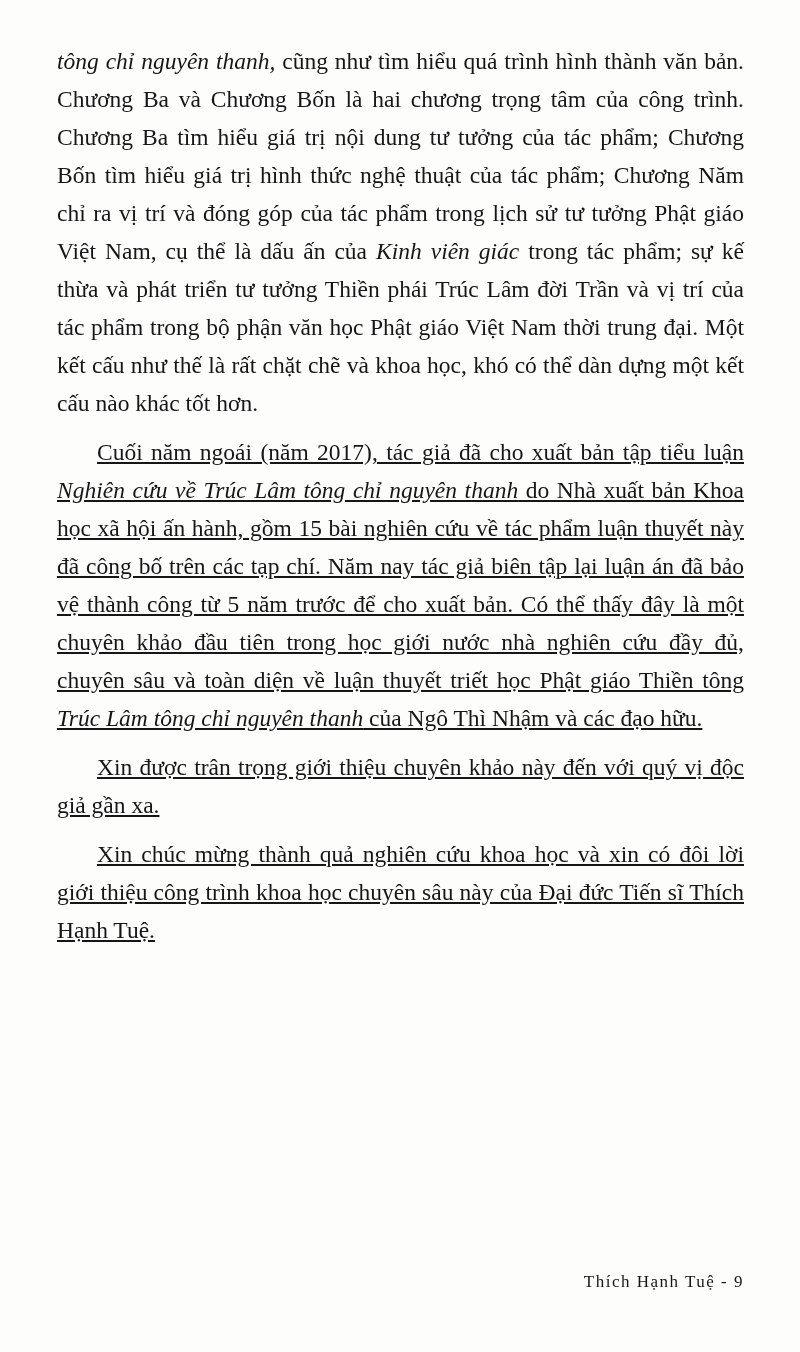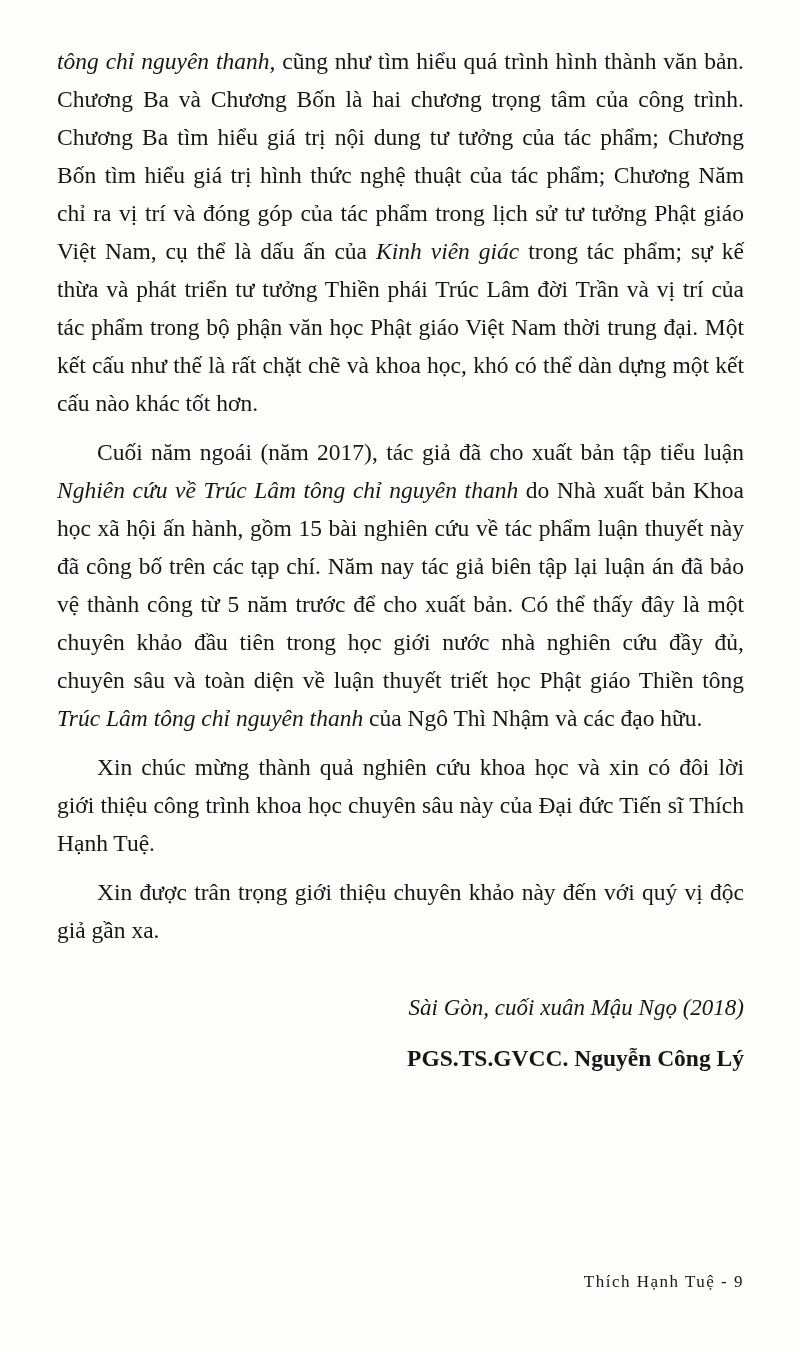--- a/index.html
+++ b/index.html
@@ -21,20 +21,21 @@
   }
   .body-text p {
     margin: 0 0 11px 0;
     font-size: 23.5px;
     line-height: 38px;
     text-align: justify;
     text-justify: inter-word;
   }
   .body-text p.indent {
     text-indent: 40px;
+    text-decoration: underline;
   }
   .italic {
     font-style: italic;
   }
   .signature {
     margin-top: 44px;
     text-align: right;
   }
   .signature .place-date {
     margin: 0;
@@ -57,26 +58,22 @@
   }
 </style>
 </head>
 <body style="background: rgb(253, 253, 252); color: rgb(22, 22, 22);">
 
 <div class="page">
 
   <main class="body-text" id="paragraphs-container">
       <p class=""><span class="italic">tông chỉ nguyên thanh, </span><span>cũng như tìm hiểu quá trình hình thành văn bản. Chương Ba và Chương Bốn là hai chương trọng tâm của công trình. Chương Ba tìm hiểu giá trị nội dung tư tưởng của tác phẩm; Chương Bốn tìm hiểu giá trị hình thức nghệ thuật của tác phẩm; Chương Năm chỉ ra vị trí và đóng góp của tác phẩm trong lịch sử tư tưởng Phật giáo Việt Nam, cụ thể là dấu ấn của </span><span class="italic">Kinh viên giác</span><span> trong tác phẩm; sự kế thừa và phát triển tư tưởng Thiền phái Trúc Lâm đời Trần và vị trí của tác phẩm trong bộ phận văn học Phật giáo Việt Nam thời trung đại. Một kết cấu như thế là rất chặt chẽ và khoa học, khó có thể dàn dựng một kết cấu nào khác tốt hơn.</span></p>
       <p class="indent"><span>Cuối năm ngoái (năm 2017), tác giả đã cho xuất bản tập tiểu luận </span><span class="italic">Nghiên cứu về Trúc Lâm tông chỉ nguyên thanh</span><span> do Nhà xuất bản Khoa học xã hội ấn hành, gồm 15 bài nghiên cứu về tác phẩm luận thuyết này đã công bố trên các tạp chí. Năm nay tác giả biên tập lại luận án đã bảo vệ thành công từ 5 năm trước để cho xuất bản. Có thể thấy đây là một chuyên khảo đầu tiên trong học giới nước nhà nghiên cứu đầy đủ, chuyên sâu và toàn diện về luận thuyết triết học Phật giáo Thiền tông </span><span class="italic">Trúc Lâm tông chỉ nguyên thanh</span><span> của Ngô Thì Nhậm và các đạo hữu.</span></p>
+      <p class="indent"><span>Xin được trân trọng giới thiệu chuyên khảo này đến với quý vị độc giả gần xa.</span></p>
       <p class="indent"><span>Xin chúc mừng thành quả nghiên cứu khoa học và xin có đôi lời giới thiệu công trình khoa học chuyên sâu này của Đại đức Tiến sĩ Thích Hạnh Tuệ.</span></p>
-      <p class="indent"><span>Xin được trân trọng giới thiệu chuyên khảo này đến với quý vị độc giả gần xa.</span></p>
     </main>
 
-  <div class="signature">
-    <p class="place-date">Sài Gòn, cuối xuân Mậu Ngọ (2018)</p>
-    <p class="author">PGS.TS.GVCC. Nguyễn Công Lý</p>
-  </div>
 
   <footer class="footer">
     <span>Thích Hạnh Tuệ - 9</span>
   </footer>
 
 </div>
 
 </body></html>

